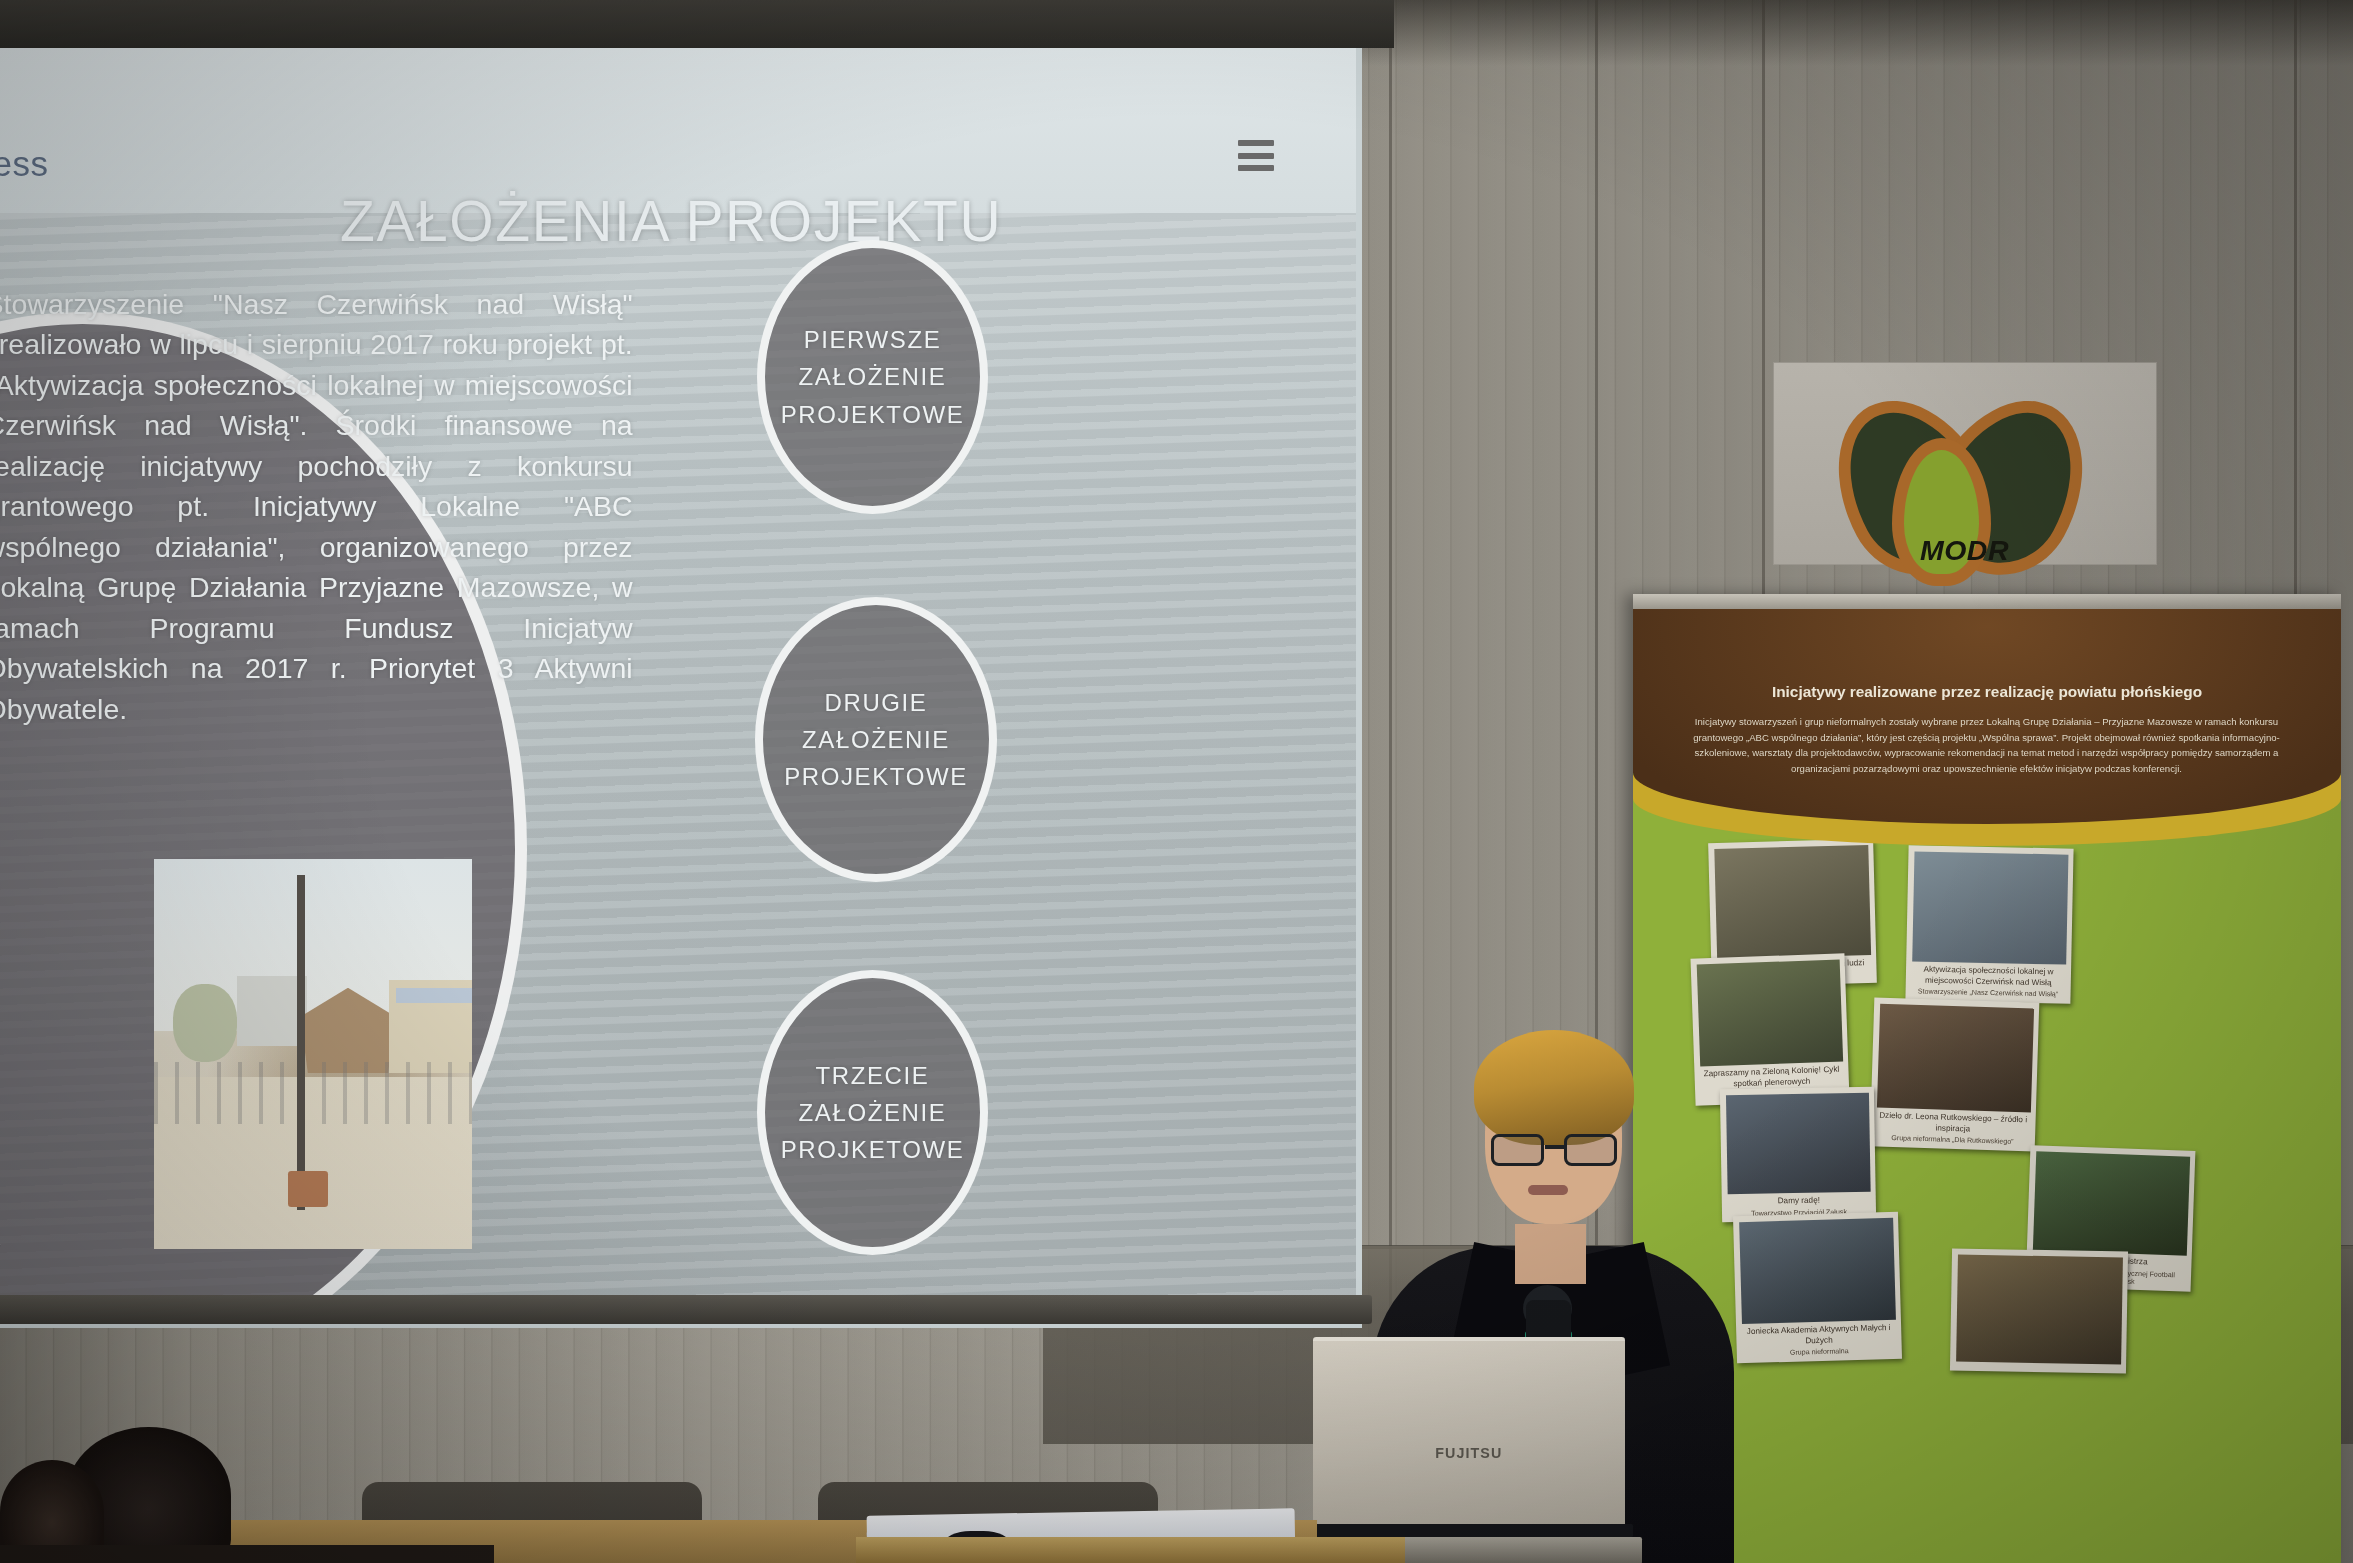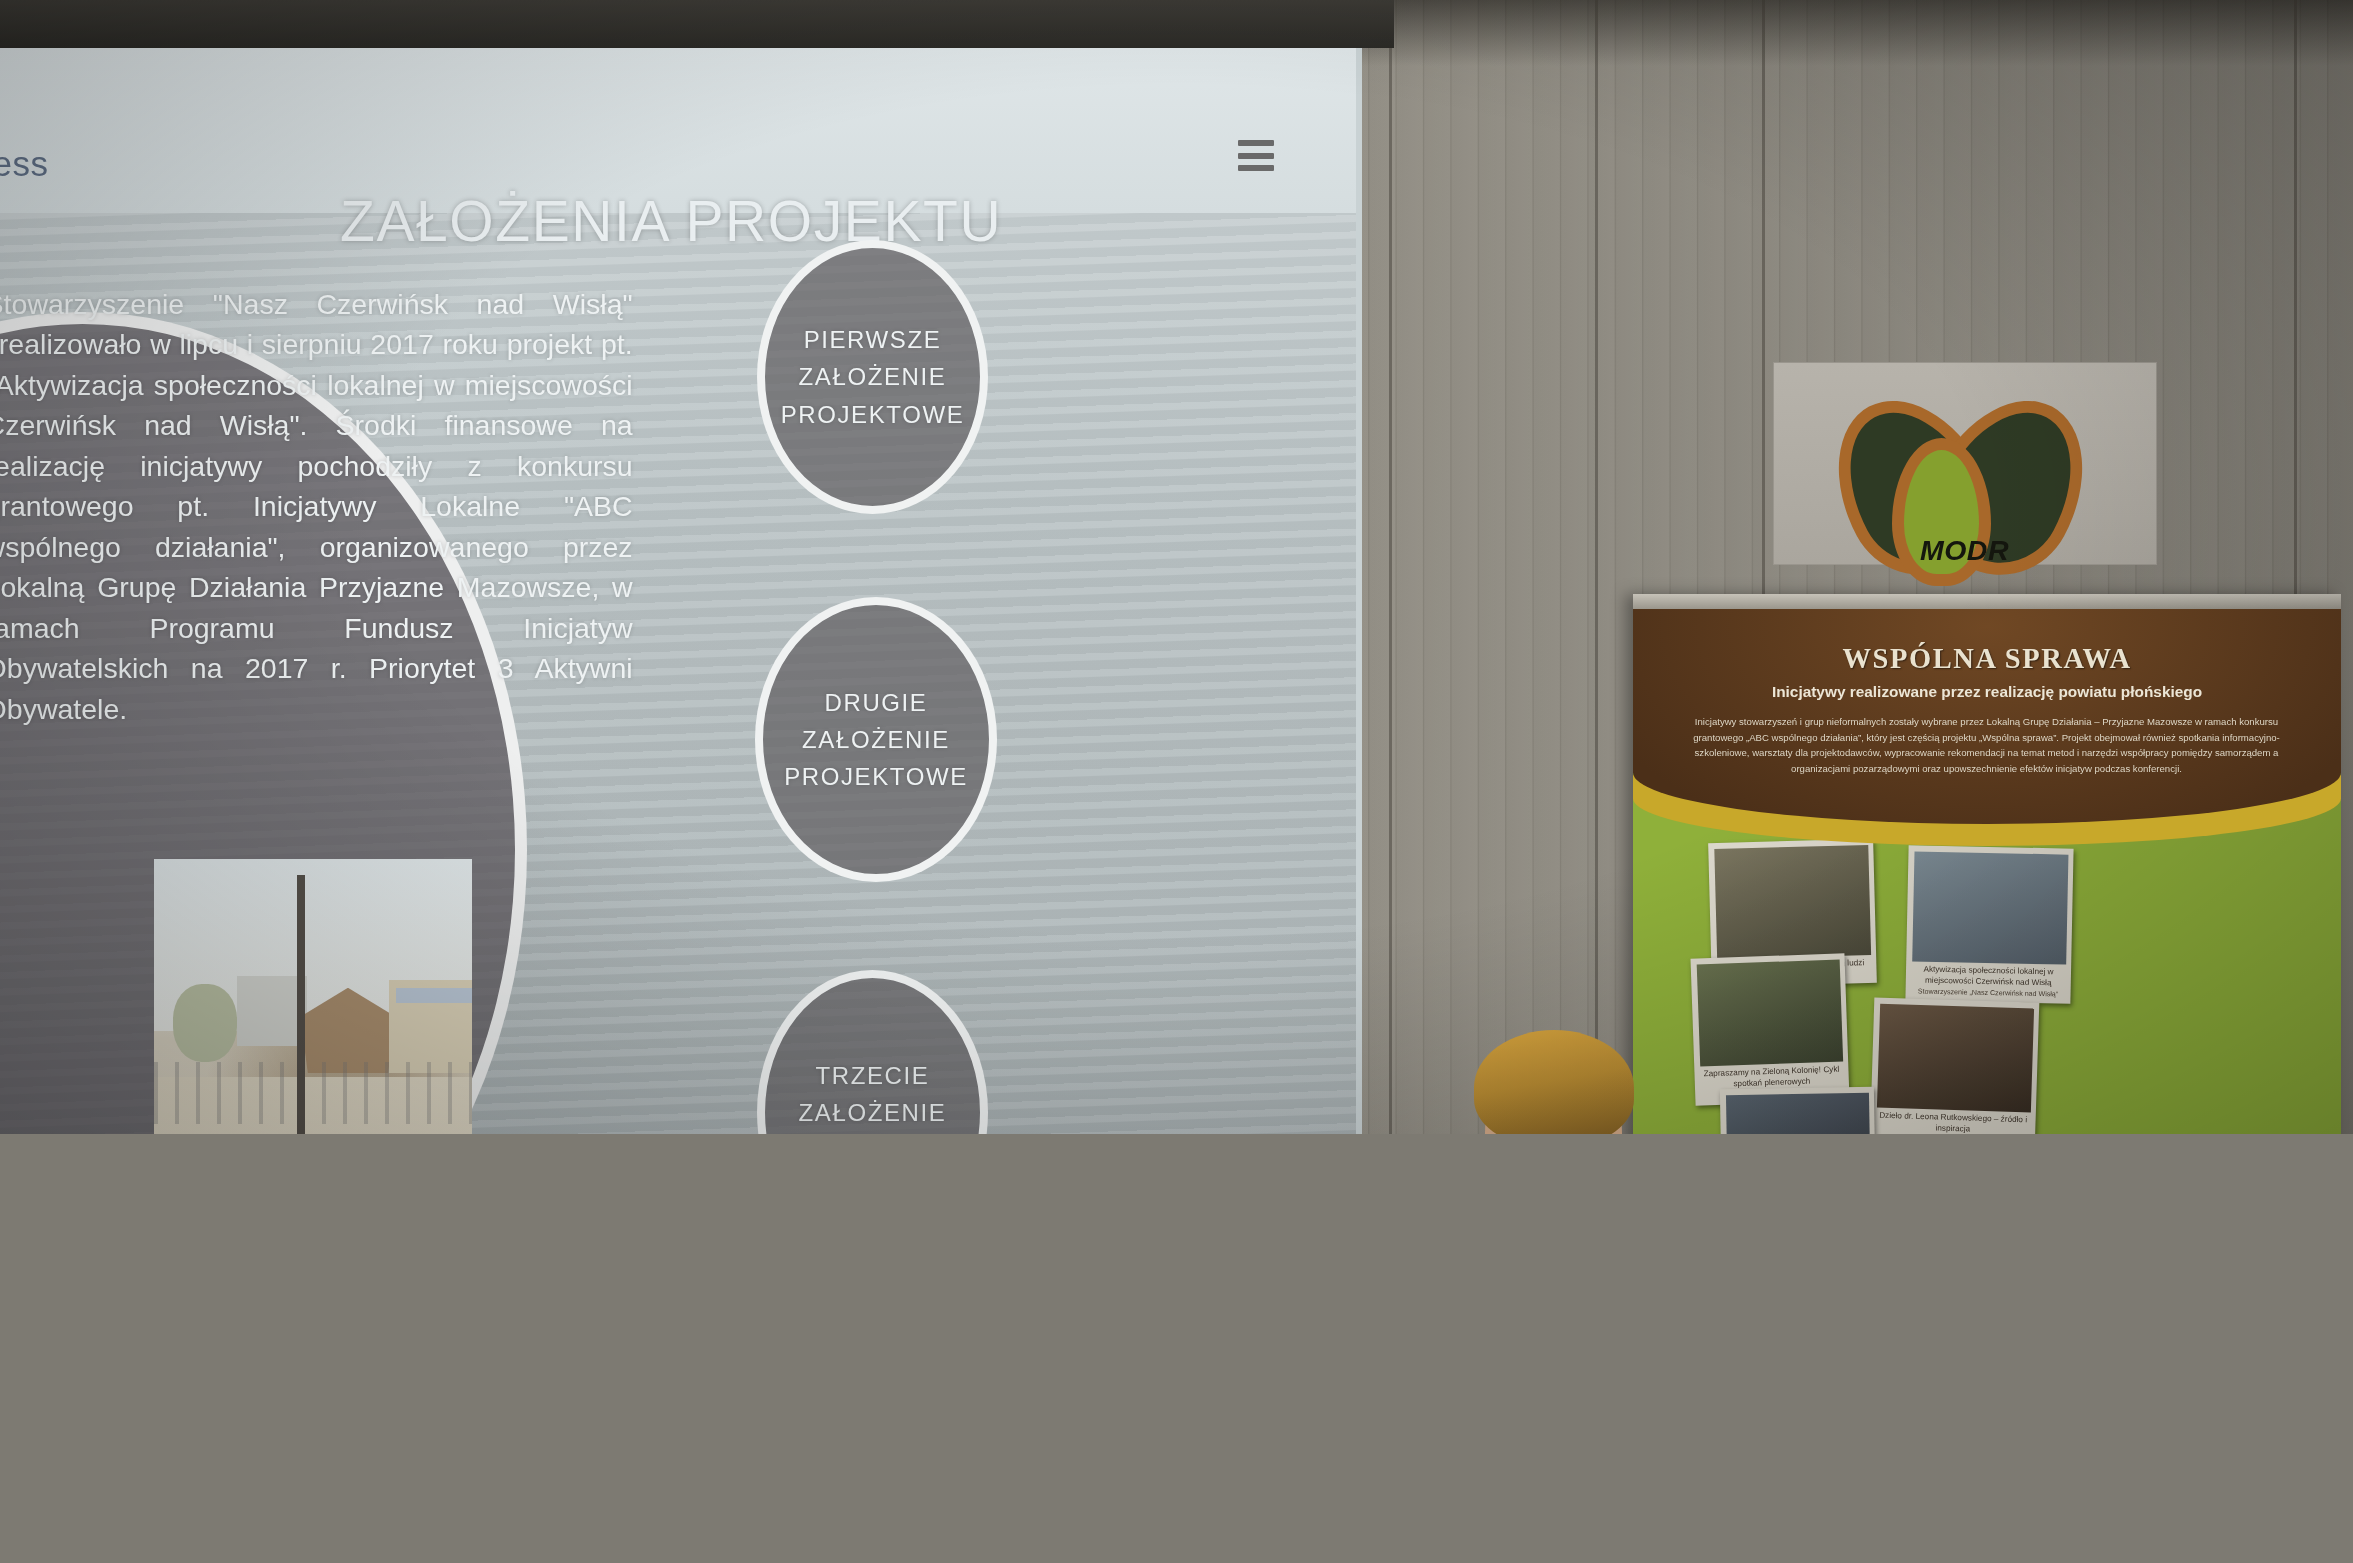--- a/index.html
+++ b/index.html
@@ -4,21 +4,21 @@
 <title>Conference presentation photo</title>
 <style>
   * { box-sizing: border-box; margin: 0; padding: 0; }
   html, body {
     width: 2354px; height: 1563px;
     overflow: hidden;
     font-family: "Liberation Sans", sans-serif;
     background: #7d7a72;
   }
 
-  #scene { position: relative; width: 2354px; height: 1134px; overflow: hidden; }
+  #scene { position: relative; width: 2354px; height: 1563px; overflow: hidden; }
 
   
   .wall {
     position: absolute; inset: 0;
     background:
       linear-gradient(90deg,
         rgba(0,0,0,0.20) 0%, rgba(0,0,0,0.05) 8%,
         rgba(255,255,255,0.03) 30%, rgba(0,0,0,0.06) 60%,
         rgba(0,0,0,0.18) 100%),
       repeating-linear-gradient(90deg,
@@ -436,21 +436,20 @@
       <div class="leaf c"></div>
       <div class="modr-text">MODR</div>
     </div>
   </div>
 
   <div class="banner">
     <div class="banner-top-rail"></div>
     <div class="banner-yellowband"></div>
     <div class="banner-brown2"></div>
 
-    <div class="banner-title">WSPÓLNA SPRAWA</div>
     <div class="banner-sub">Inicjatywy realizowane przez realizację powiatu płońskiego</div>
     <div class="banner-body">Inicjatywy stowarzyszeń i grup nieformalnych zostały wybrane przez Lokalną Grupę Działania – Przyjazne Mazowsze w ramach konkursu grantowego „ABC wspólnego działania”, który jest częścią projektu „Wspólna sprawa”. Projekt obejmował również spotkania informacyjno-szkoleniowe, warsztaty dla projektodawców, wypracowanie rekomendacji na temat metod i narzędzi współpracy pomiędzy samorządem a organizacjami pozarządowymi oraz upowszechnienie efektów inicjatyw podczas konferencji.</div>
 
     <div class="card" id="card1">
       <div class="img"></div>
       <div class="cap">Rodzina pszczela przykładem dla ludzi</div>
       <div class="org">Koło Pszczelarzy w Płońsku</div>
     </div>
     <div class="card" id="card2">
       <div class="img"></div>

